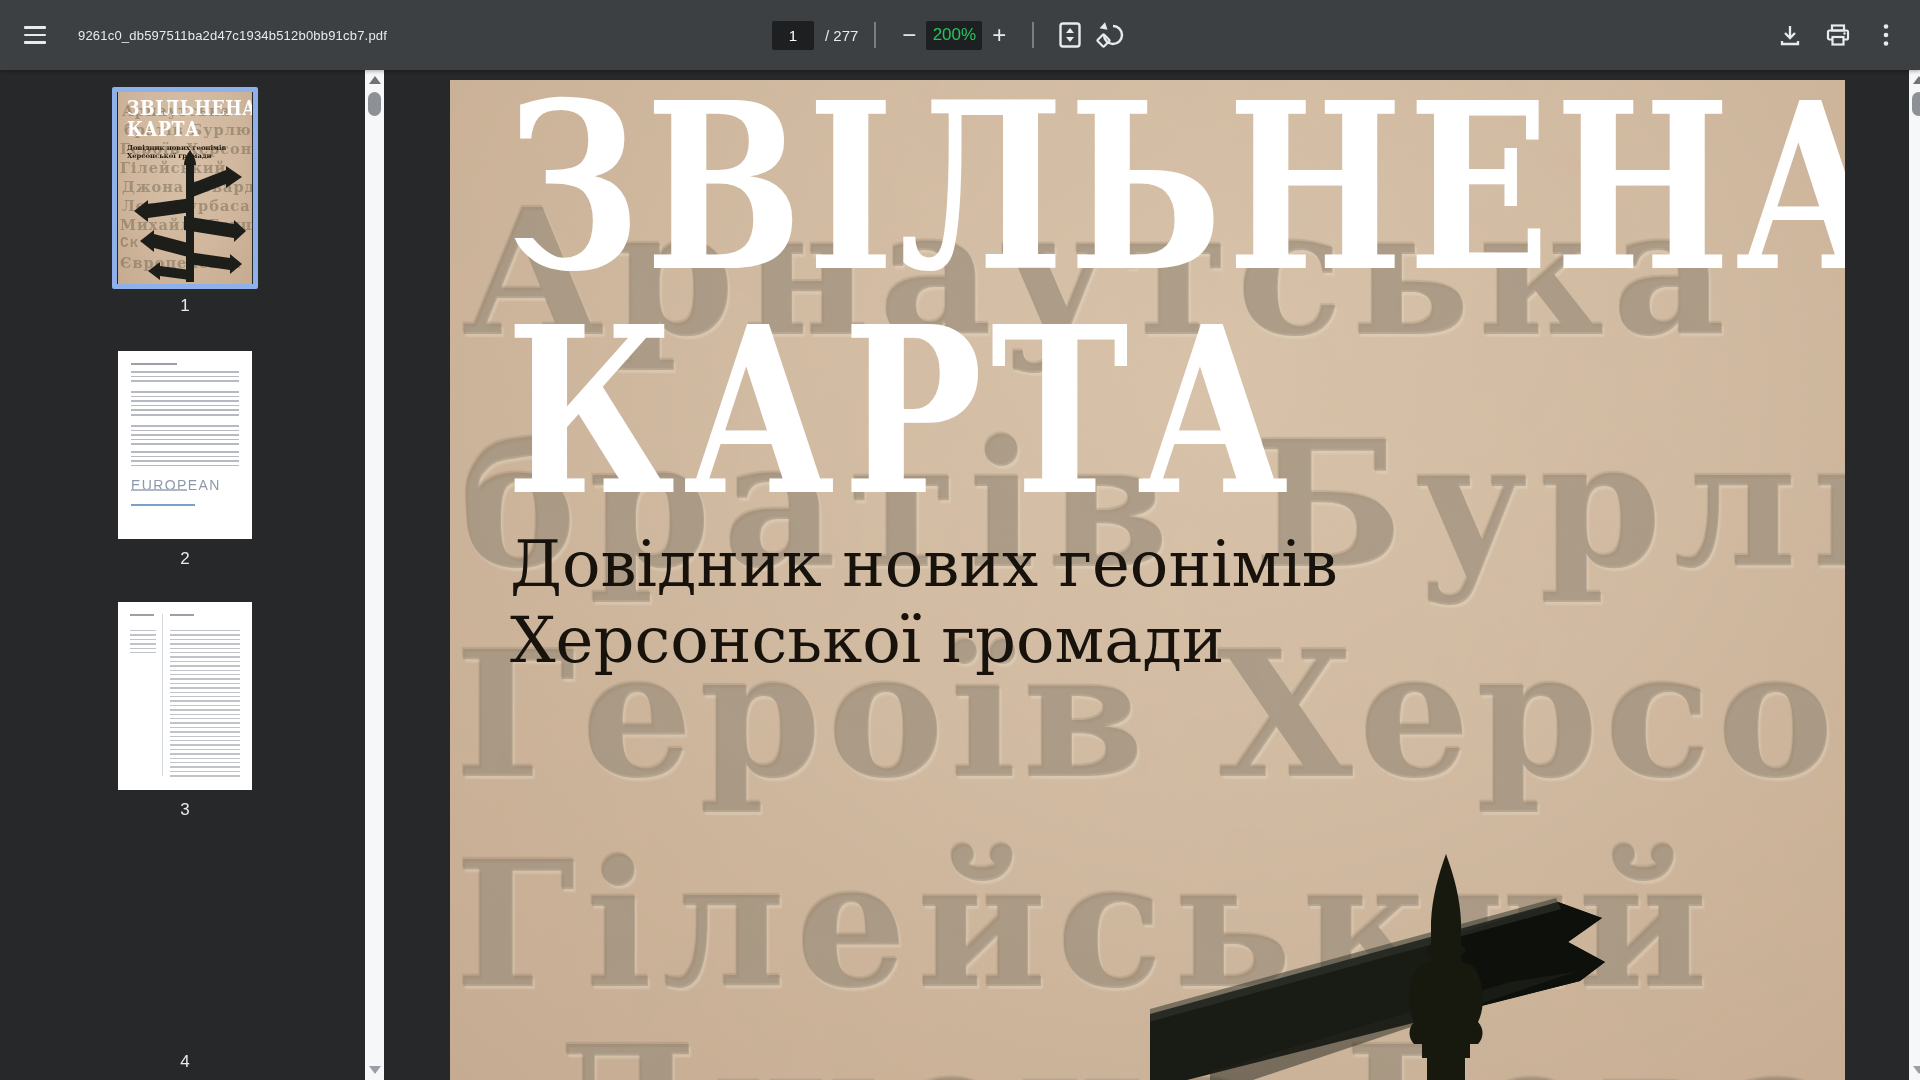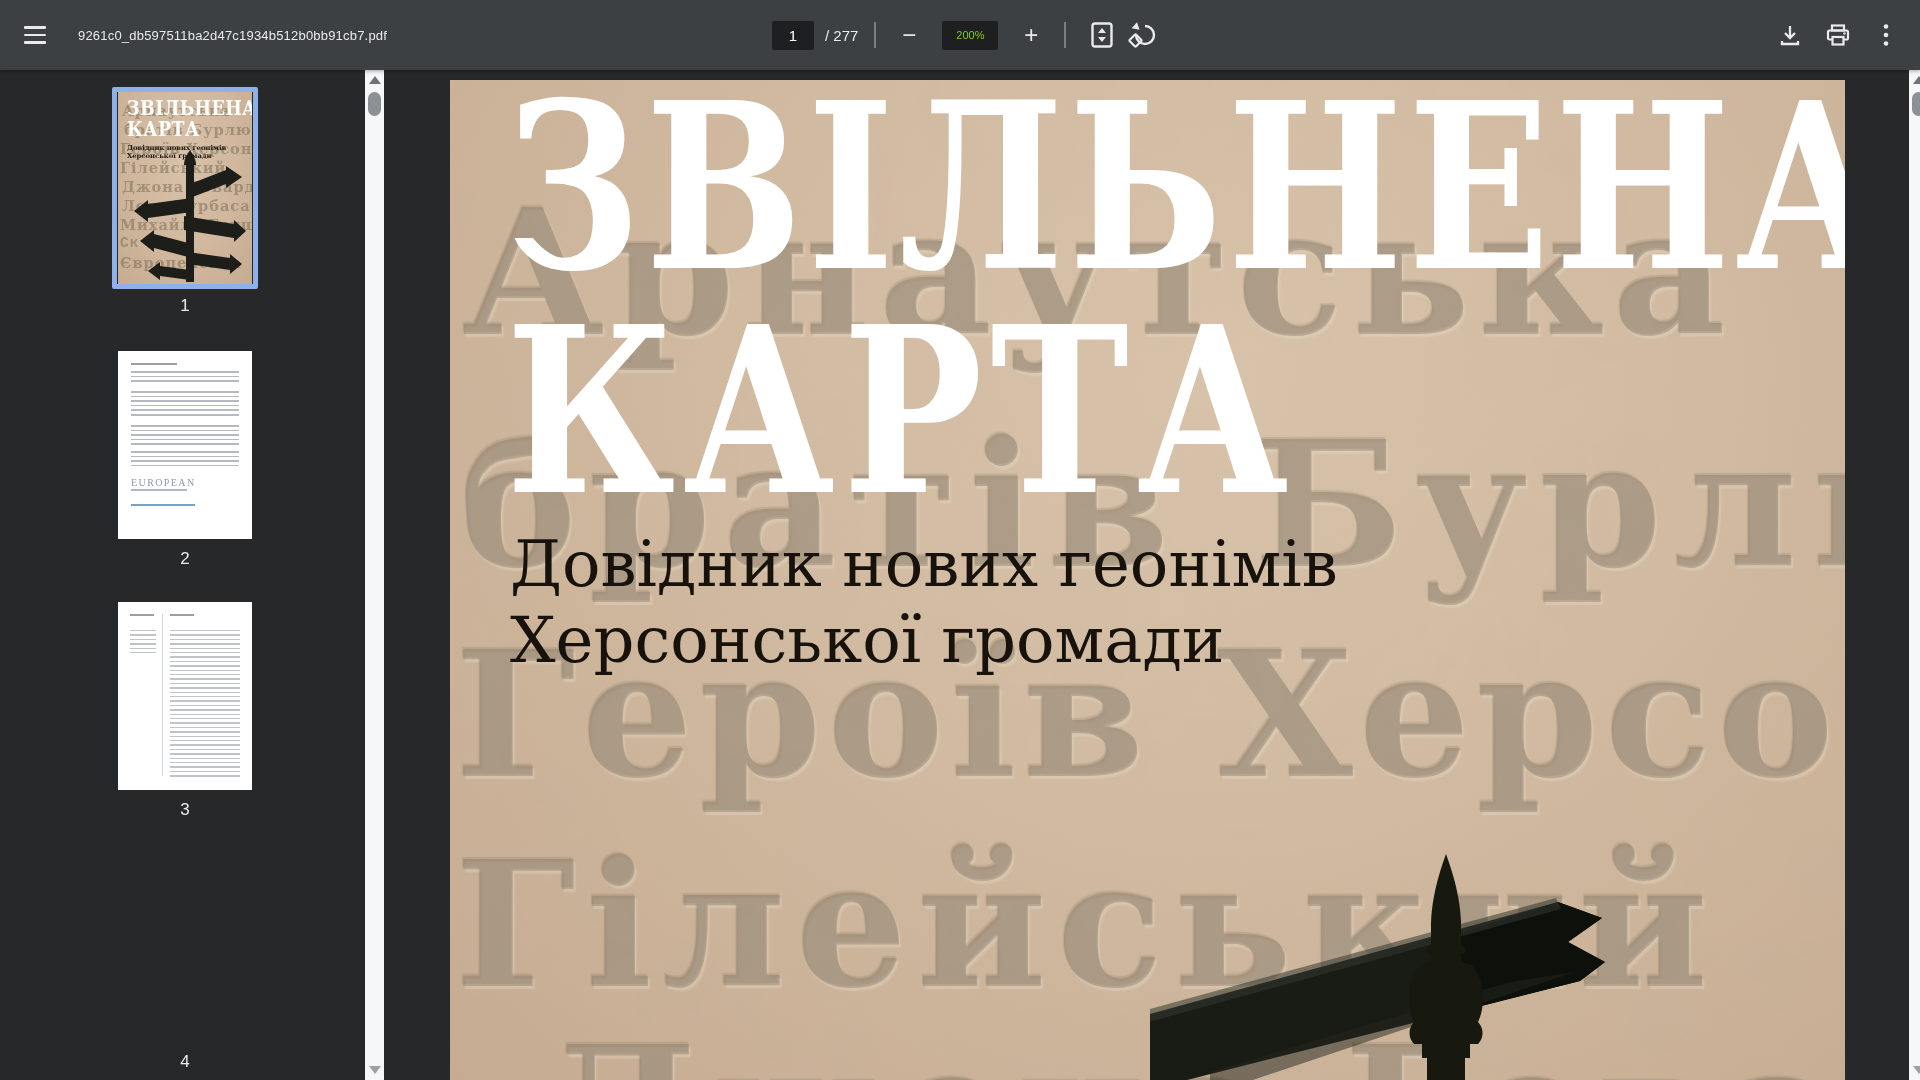--- a/index.html
+++ b/index.html
@@ -14,22 +14,22 @@
   .hamburger { width:42px; height:42px; margin-left:14px; flex-direction:column; gap:5px; }
   .hamburger span { display:block; width:22px; height:2.4px; background:#e8eaed; border-radius:1px; }
   .filename { margin-left:22px; color:#e8eaed; font-size:13px; letter-spacing:.2px; }
 
   .center-group { position:absolute; left:772px; top:0; height:70px; display:flex; align-items:center; }
   .page-input { width:42px; height:29px; background:#1d1f21; border:none; border-radius:2px;
                 color:#fff; font-size:15px; text-align:center; font-family:"Liberation Sans",sans-serif; }
   .page-total { color:#e8eaed; font-size:15px; margin-left:11px; white-space:pre; }
   .tb-sep { width:2px; height:26px; background:#7b7e81; margin:0 16px; }
   .zoom-btn { color:#e8eaed; font-size:24px; width:34px; height:34px; line-height:30px; }
-  .zoom-box { width:56px; height:29px; background:#1d1f21; border-radius:2px; color:#84cc16;
-              font-size:11px; display:flex; align-items:center; justify-content:center; margin:0 16px; }
+  .zoom-box { width:56px; height:29px; background:#1d1f21; border-radius:2px; color:#22c55e;
+              font-size:17px; display:flex; align-items:center; justify-content:center; margin:0 0; }
   .icon-btn { width:40px; height:40px; }
   .icon-btn svg { display:block; }
 
   .right-group { position:absolute; right:14px; top:0; height:70px; display:flex; align-items:center; gap:8px; }
 
   
   .bodyarea { position:absolute; top:70px; left:8px; width:1920px; height:1054px; }
 
   
   .sidebar { position:absolute; left:0; top:0; width:378px; height:1010px; background:#272829; }
@@ -44,22 +44,22 @@
   .t1-wm { position:absolute; white-space:nowrap; font-family:"DejaVu Serif",serif; font-weight:bold;
            font-size:14.5px; color:rgba(122,109,90,0.55); letter-spacing:1px; z-index:1; }
   .t1-title { position:absolute; left:9px; top:6px; z-index:2; color:#fff; font-family:"DejaVu Serif",serif;
               font-weight:bold; font-size:17.5px; line-height:19px; letter-spacing:.4px; transform:scaleY(1.12); transform-origin:left top; }
   .t1-sub { position:absolute; left:9px; top:52px; z-index:2; color:#20180f; font-family:"DejaVu Serif",serif;
             font-weight:bold; font-size:6.8px; line-height:8.2px; }
   .t1-sign { position:absolute; left:16px; top:56px; z-index:3; }
 
   
   .t-gray { position:absolute; background:#9aa0a6; height:2px; }
-  .t2-logo { position:absolute; left:13px; top:126px; color:#8d99ab; font-family:Liberation Serif, serif;
-             font-size:10px; letter-spacing:1.4px; }
+  .t2-logo { position:absolute; left:13px; top:126px; color:#8d99ab; font-family:Liberation Sans, sans-serif;
+             font-size:14px; letter-spacing:1.4px; }
   .t2-logosub { position:absolute; left:13px; top:138px; width:56px; height:2px; background:#aeb7c4; }
   .t2-link { position:absolute; left:13px; top:153px; width:64px; height:2px; background:#7aa0c6; }
   .t2-block { position:absolute; left:13px; right:13px; background-image:repeating-linear-gradient(
               to bottom, #b6bac0 0px, #b6bac0 1.6px, transparent 1.6px, transparent 4.6px); }
   .t3-block { position:absolute; background-image:repeating-linear-gradient(
               to bottom, #c0c4c9 0px, #c0c4c9 1.4px, transparent 1.4px, transparent 4.4px); }
   .t3-div { position:absolute; left:44px; top:12px; bottom:14px; width:1px; background:#d4d7da; }
   .t4-head { position:absolute; left:13px; top:14px; color:#3c4043; font-size:7.5px; font-weight:bold; letter-spacing:.5px; }
   .t4-block { position:absolute; left:13px; right:12px; background-image:repeating-linear-gradient(
               to bottom, #c3c7cc 0px, #c3c7cc 1.4px, transparent 1.4px, transparent 5px); }

